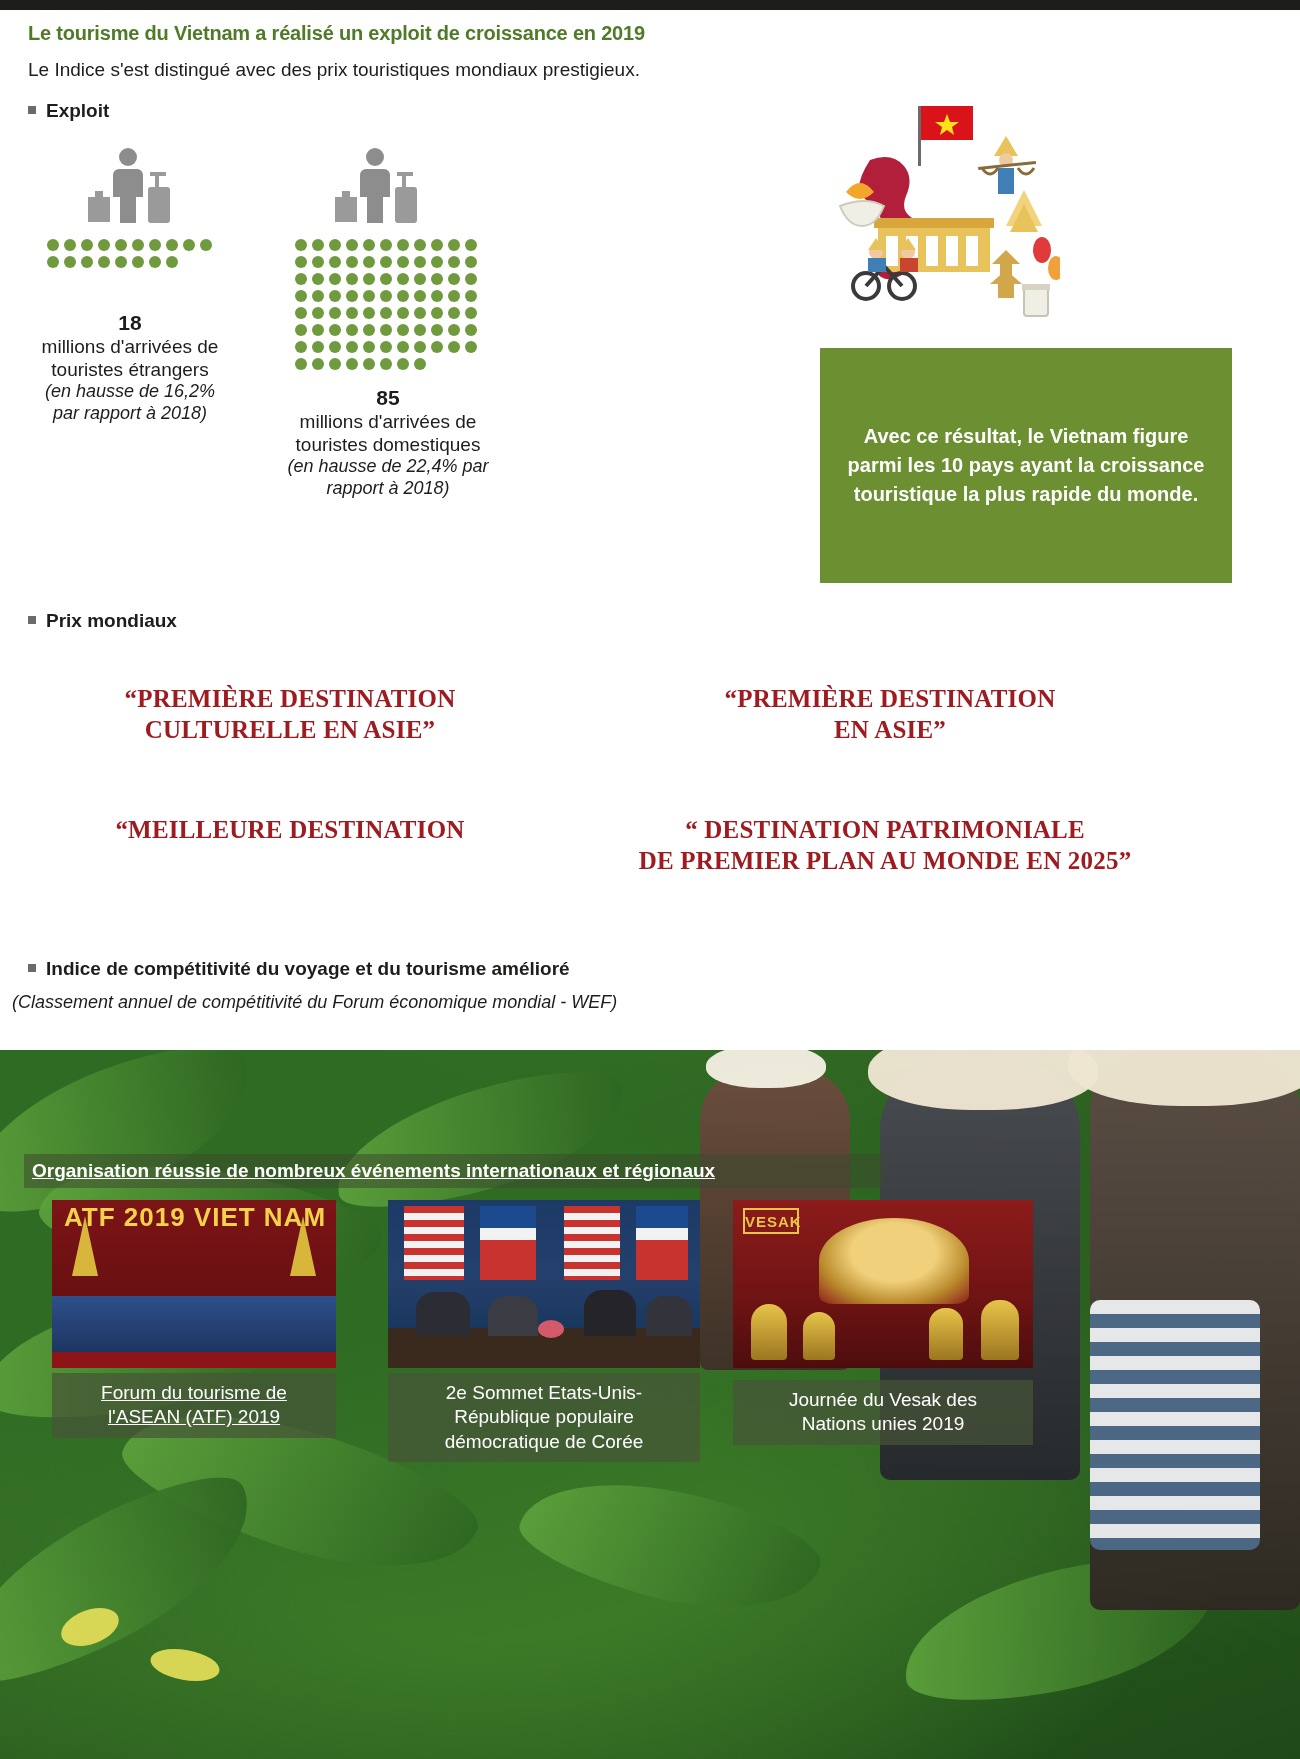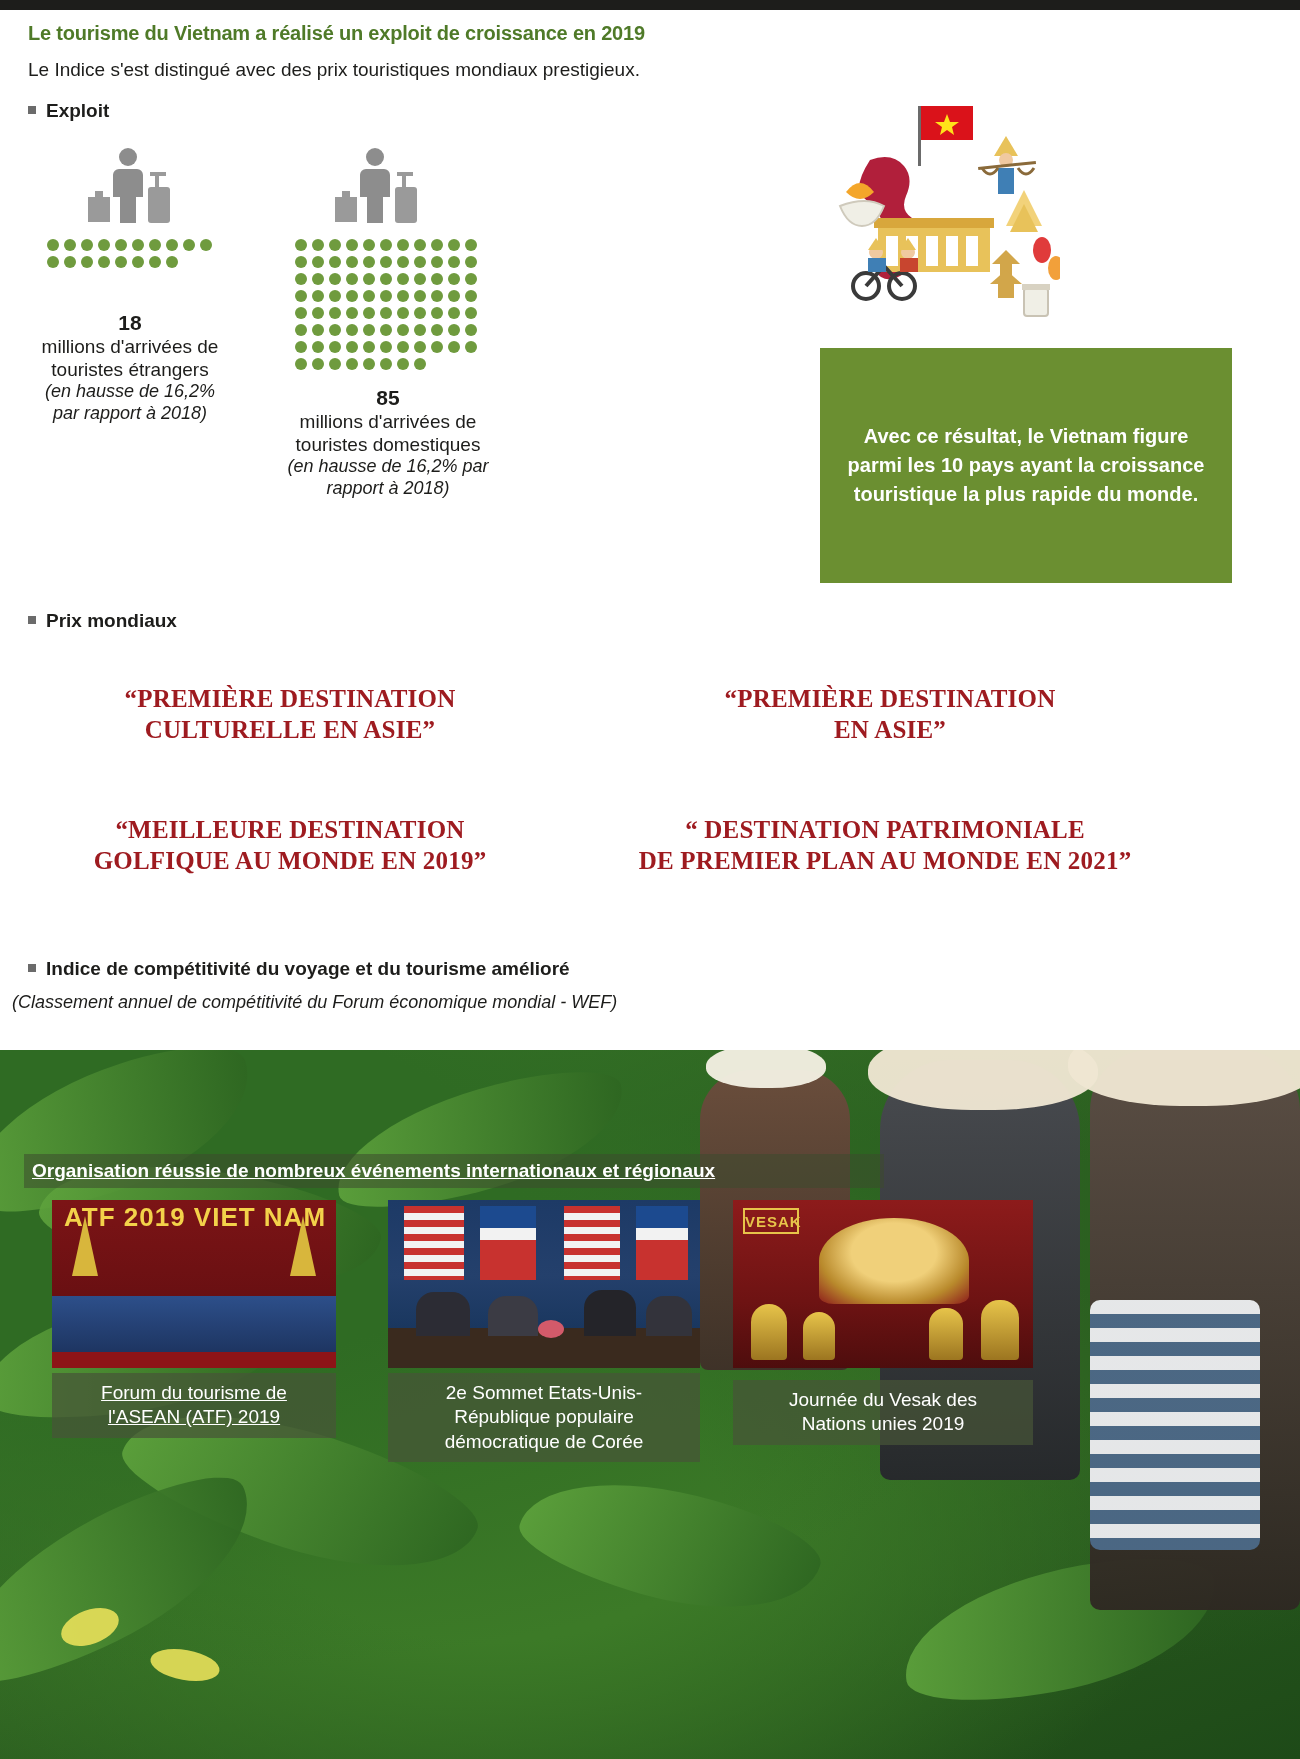--- a/index.html
+++ b/index.html
@@ -249,21 +249,21 @@
       <span class="dot" style="width: 12px; height: 12px; margin: 2.5px;"></span>
       <span class="dot" style="width: 12px; height: 12px; margin: 2.5px;"></span>
       <span class="dot" style="width: 12px; height: 12px; margin: 2.5px;"></span>
       <span class="dot" style="width: 12px; height: 12px; margin: 2.5px;"></span>
     </div>
 
   <div class="fig-block" style="left:258px; top:380px; width:260px;text-align:center;">
     <div class="fignum">85</div>
     <div class="figtxt">millions d'arrivées de</div>
     <div class="figtxt">touristes domestiques</div>
-    <div class="figital">(en hausse de 16,2% par</div>
+    <div class="figital">(en hausse de 22,4% par</div>
     <div class="figital">rapport à 2018)</div>
   </div>
 
   <svg class="collage" style="left:810px; top:100px;" width="250" height="230" viewBox="0 0 250 230">
 
     <rect x="108" y="6" width="3" height="60" fill="#6b6b6b"></rect>
     <rect x="111" y="6" width="52" height="34" fill="#da121a"></rect>
     <polygon points="137,14 140,22 149,22 142,27 144,35 137,30 130,35 132,27 125,22 134,22" fill="#ffe11a"></polygon>
 
     <path d="M60 60 q22 -8 34 6 q10 12 2 30 q-6 14 6 22 q14 10 10 28 q-4 20 -22 30 q-16 8 -24 -4 q-8 -12 2 -24 q12 -14 4 -28 q-8 -14 -18 -22 q-12 -10 6 -38 z" fill="#b11f3b"></path>
@@ -332,26 +332,25 @@
     <div>CULTURELLE EN ASIE”</div>
   </div>
 
   <div class="award" style="left:620px; top:684px; width:540px;">
     <div>“PREMIÈRE DESTINATION</div>
     <div>EN ASIE”</div>
   </div>
 
   <div class="award" style="left:20px; top:815px; width:540px;">
     <div>“MEILLEURE DESTINATION</div>
-    <div>GOLFIQUE AU MONDE EN 2019”</div>
   </div>
 
   <div class="award" style="left:580px; top:815px; width:610px;">
     <div>“ DESTINATION PATRIMONIALE</div>
-    <div>DE PREMIER PLAN AU MONDE EN 2021”</div>
+    <div>DE PREMIER PLAN AU MONDE EN 2025”</div>
   </div>
 
   <div class="sec-head" style="left:28px; top:958px;">
     <span class="bullet"></span><span>Indice de compétitivité du voyage et du tourisme amélioré</span>
   </div>
   <div class="sec-sub" style="left:12px; top:992px;">(Classement annuel de compétitivité du Forum économique mondial - WEF)</div>
 
   <div class="tl-line" style="left:52px; top:1088px; width:1188px;"></div>
   <div class="tl-tick" style="left:180px; top:1084px;"></div>
   <div class="tl-tick" style="left:728px; top:1084px;"></div>

